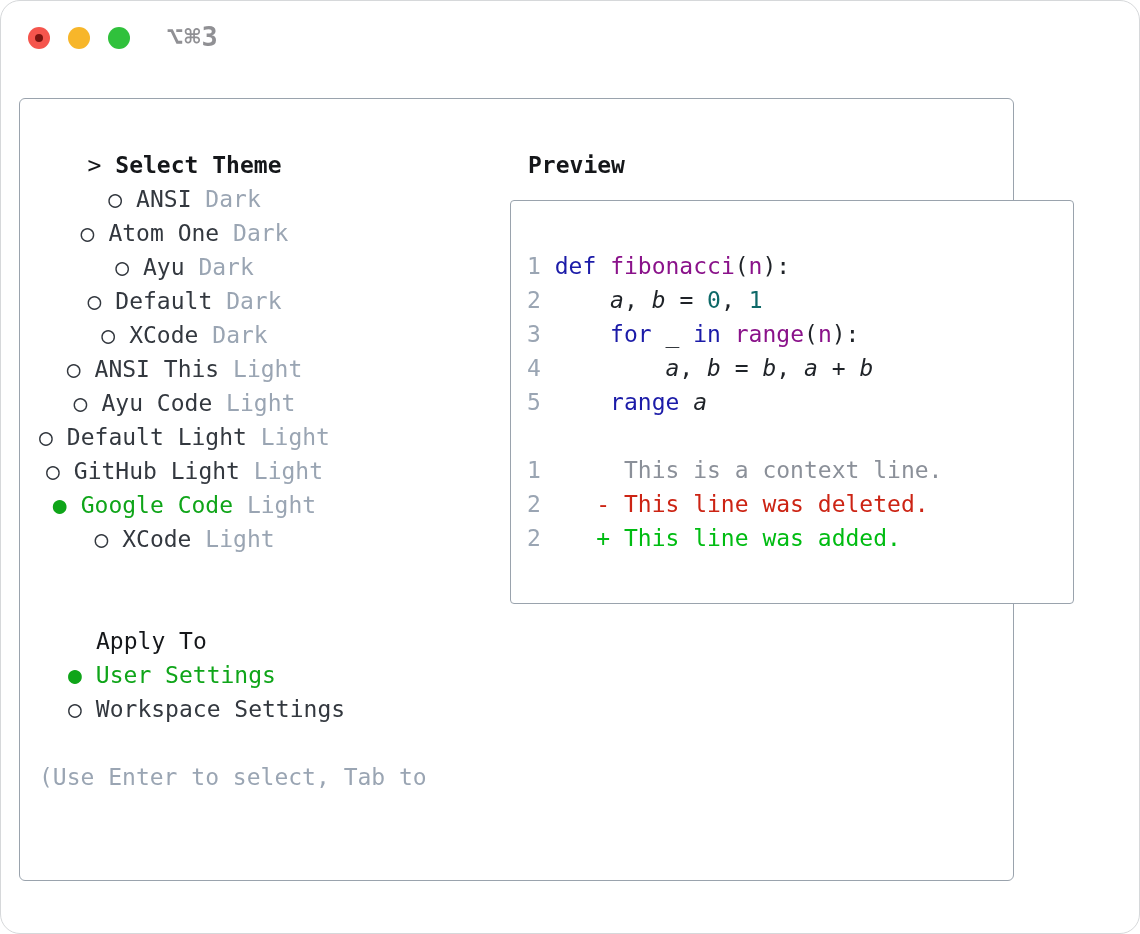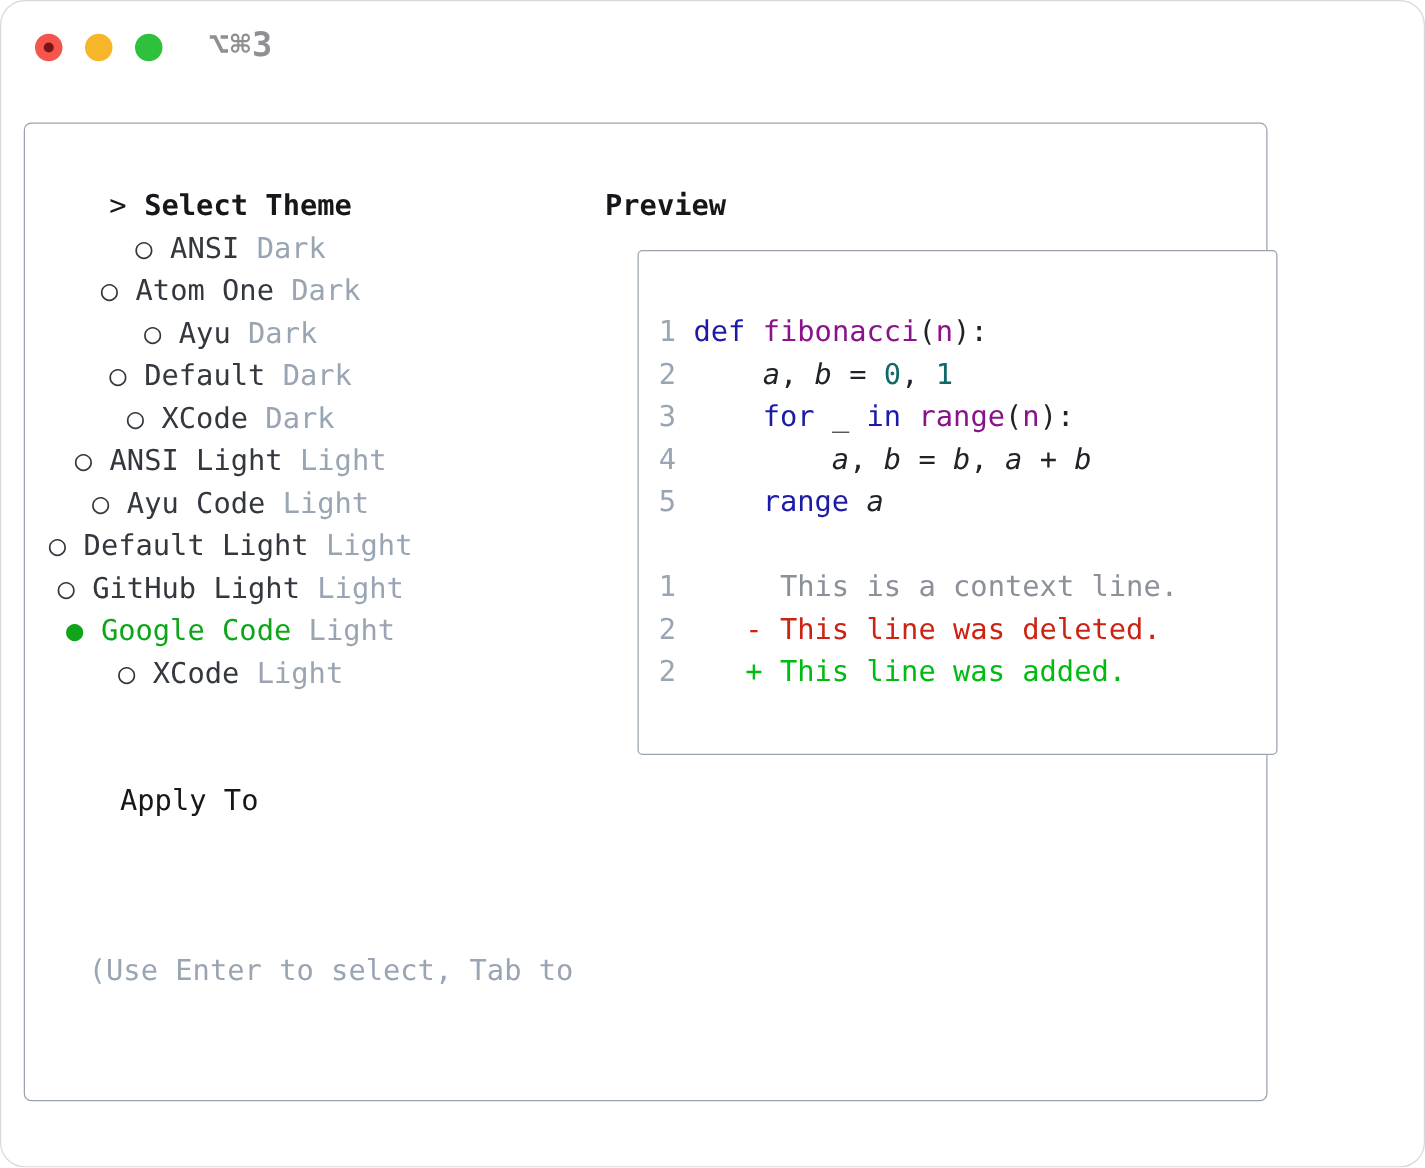--- a/index.html
+++ b/index.html
@@ -17,24 +17,24 @@
          border:1.5px solid var(--panel-border);border-radius:6px;background:#fff;}
   .row{height:34px;line-height:34px;font-size:23px;white-space:pre;}
   .list{position:absolute;left:19px;top:49px;color:var(--item-text);text-align:center;}
   .header{font-weight:bold;color:var(--header-text);}
   .prefix{color:var(--header-text);margin-right:14px;}
   .bullet{display:inline-block;margin-right:14px;color:var(--item-text);}
   .bullet.sel,.name.sel{color:var(--accent-selected);}
   .variant{color:var(--muted);}
   .apply{position:absolute;left:19px;top:525px;color:var(--item-text);margin-left:29px;}
   .apply .header{font-weight:normal;color:var(--header-text);padding-left:28px;}
-  .help{position:absolute;left:19px;top:661px;color:var(--muted);margin-left:32px;}
+  .help{position:absolute;left:19px;top:661px;color:var(--muted);}
   
-  .preview-title{position:absolute;left:464px;top:49px;}
-  .preview-box{position:absolute;left:490px;top:101px;width:512px;height:404px;box-sizing:border-box;
+  .preview-title{position:absolute;left:508px;top:49px;}
+  .preview-box{position:absolute;left:490px;top:101px;width:564px;height:404px;box-sizing:border-box;
                border:1.5px solid var(--panel-border);border-radius:4px;background:#fff;
                padding:48px 0 0 16px;}
   .tk-num{color:var(--muted);}
   .tk-pl{color:var(--code-plain);}
   .tk-kw{color:var(--keyword);}
   .tk-fn{color:var(--function);}
   .tk-var{color:var(--code-plain);font-style:italic;}
   .tk-lit{color:var(--literal);}
   .tk-ctx{color:var(--context);}
   .tk-del{color:var(--deleted);}
@@ -55,31 +55,35 @@
   <div class="panel">
 
     <div class="list">
       <div class="row"><span class="prefix">&gt;</span><span class="header">Select Theme</span></div>
       <div id="theme-items">
           <div class="row"><span class="bullet">○</span><span class="name">ANSI</span><span> </span><span class="variant">Dark</span></div>
           <div class="row"><span class="bullet">○</span><span class="name">Atom One</span><span> </span><span class="variant">Dark</span></div>
           <div class="row"><span class="bullet">○</span><span class="name">Ayu</span><span> </span><span class="variant">Dark</span></div>
           <div class="row"><span class="bullet">○</span><span class="name">Default</span><span> </span><span class="variant">Dark</span></div>
           <div class="row"><span class="bullet">○</span><span class="name">XCode</span><span> </span><span class="variant">Dark</span></div>
-          <div class="row"><span class="bullet">○</span><span class="name">ANSI Light</span><span> </span><span class="variant">Light</span></div>
+          <div class="row"><span class="bullet">○</span><span class="name">ANSI This</span><span> </span><span class="variant">Light</span></div>
           <div class="row"><span class="bullet">○</span><span class="name">Ayu Code</span><span> </span><span class="variant">Light</span></div>
           <div class="row"><span class="bullet">○</span><span class="name">Default Light</span><span> </span><span class="variant">Light</span></div>
           <div class="row"><span class="bullet">○</span><span class="name">GitHub Light</span><span> </span><span class="variant">Light</span></div>
           <div class="row"><span class="bullet sel">●</span><span class="name sel">Google Code</span><span> </span><span class="variant">Light</span></div>
           <div class="row"><span class="bullet">○</span><span class="name">XCode</span><span> </span><span class="variant">Light</span></div>
         </div>
     </div>
 
     <div class="apply">
       <div class="row header">Apply To</div>
+      <div id="apply-items">
+          <div class="row"><span class="bullet sel">●</span><span class="name sel">User Settings</span></div>
+          <div class="row"><span class="bullet">○</span><span class="name">Workspace Settings</span></div>
+        </div>
     </div>
 
     <div class="help">
       <div class="row">(Use Enter to select, Tab to</div>
     </div>
 
     <div class="row header preview-title">Preview</div>
     <div class="preview-box">
       <div id="preview-lines">
           <div class="row"><span class="tk-num">1</span><span class="tk-pl"> </span><span class="tk-kw">def</span><span class="tk-pl"> </span><span class="tk-fn">fibonacci</span><span class="tk-pl">(</span><span class="tk-fn">n</span><span class="tk-pl">):</span></div>

